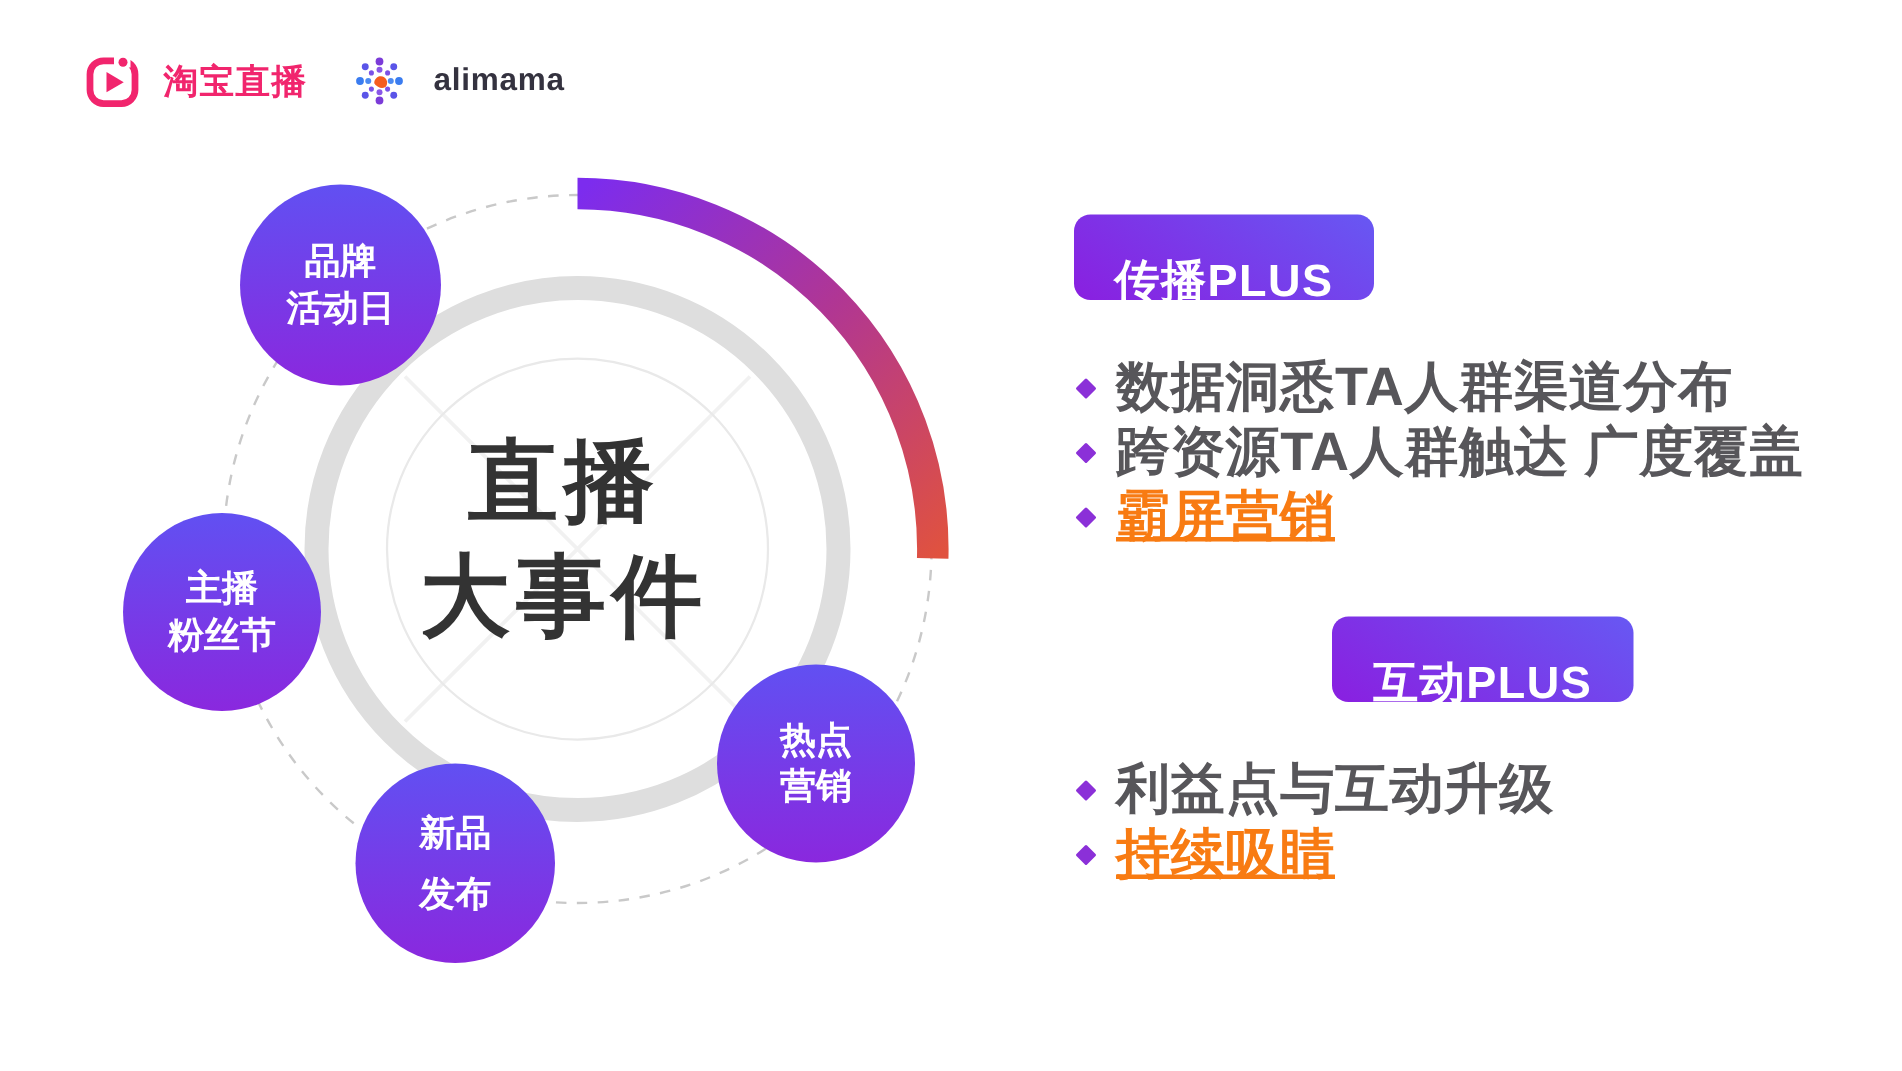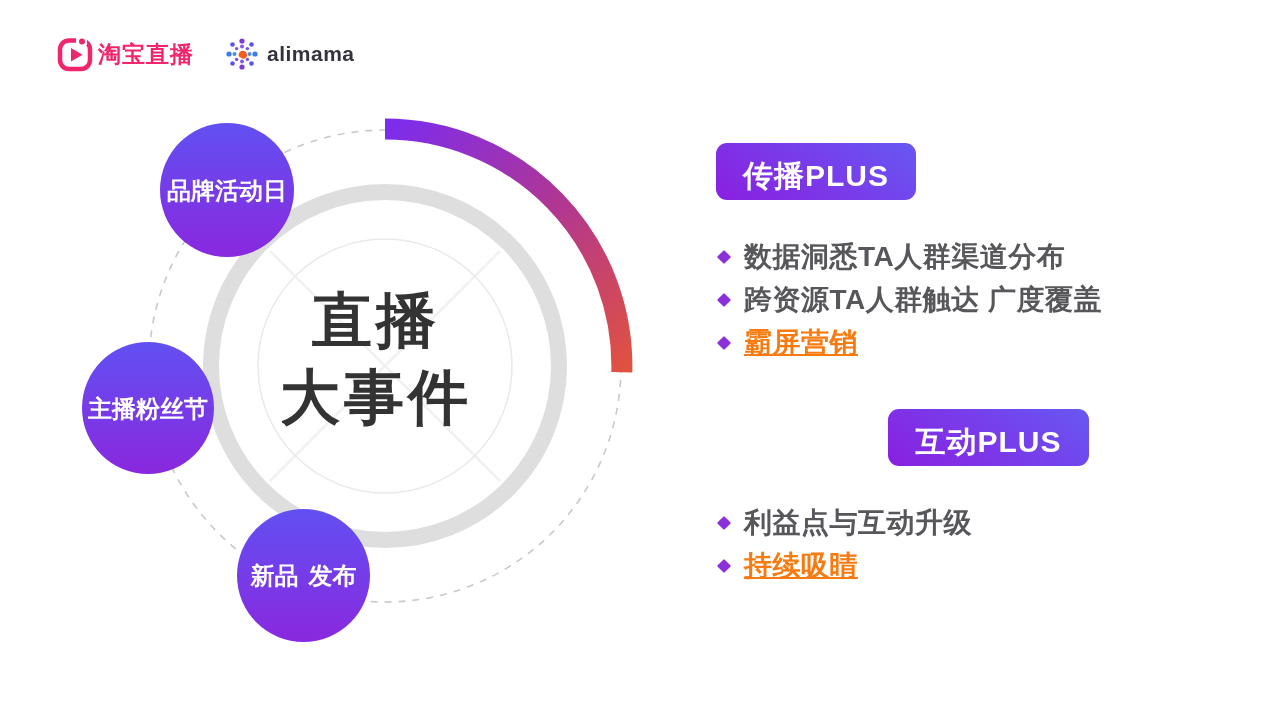--- a/index.html
+++ b/index.html
@@ -27,21 +27,21 @@
     position:relative;
     overflow:hidden;
   }
   .slide{position:absolute;inset:0;background:#fff;}
 
   
   .logos{
     position:absolute;left:57px;top:34px;
     display:flex;align-items:center;gap:28px;
   }
-  .logo{display:flex;align-items:center;gap:5px;text-align:center;}
+  .logo{display:flex;align-items:center;gap:16px;text-align:center;}
   .logo-taobao-label{
     color:var(--brand-pink);
     font-size:23px;font-weight:800;letter-spacing:1px;
   }
   .logo-alimama-label{
     color:var(--alimama-text);
     font-size:21px;font-weight:600;letter-spacing:.5px;
   }
 
   
@@ -50,43 +50,43 @@
 
   .center-title{
     position:absolute;left:176px;top:283px;width:400px;
     text-align:center;color:var(--title-dark);
     font-size:60px;font-weight:800;line-height:77px;letter-spacing:4px;font-family:Liberation Serif, serif;
   }
 
   .bubble{
     position:absolute;border-radius:50%;
     background:linear-gradient(180deg,var(--bubble-top) 0%,var(--bubble-bottom) 100%);
-    color:#fff;display:flex;flex-direction:row;
-    align-items:center;justify-content:center;
+    color:#fff;display:flex;flex-direction:column;
+    justify-content:center;
     font-size:24px;font-weight:700;line-height:31px;text-align:center;
   }
   .bubble-1{left:160px;top:123px;width:134px;height:134px;}
   .bubble-2{left:82px;top:342px;width:132px;height:132px;}
   .bubble-3{left:237px;top:509px;width:133px;height:133px;gap:10px;}
   .bubble-4{left:478px;top:443px;width:132px;height:132px;}
 
   
   .right-col{position:absolute;left:716px;top:143px;width:545px;}
   .plus-badge{
     display:inline-block;height:57px;line-height:57px;
-    padding:4px 27px;border-radius:11px;
+    padding:16px 27px;border-radius:11px;
     background:linear-gradient(35deg,var(--badge-from) 0%,var(--badge-to) 100%);
     color:#fff;font-size:30px;font-weight:700;letter-spacing:1px;
   }
   .bullets{list-style:none;margin-top:35px;}
   .bullets li{
     display:flex;align-items:center;
     height:43px;
     color:var(--bullet-text);
-    font-size:28px;font-weight:600;letter-spacing:.5px;
+    font-size:36px;font-weight:600;letter-spacing:.5px;
     white-space:nowrap;
   }
   .bullets li.em span.txt{color:var(--accent-orange);font-weight:700;text-decoration:underline;}
   .diamond{
     flex:0 0 auto;width:10px;height:10px;margin:0 15px 0 3px;
     background:var(--diamond-purple);
     transform:rotate(45deg);border-radius:1px;
   }
   .section-2{margin-top:45px;text-align:center;}
 </style>
@@ -164,20 +164,24 @@
       <span>活动日</span>
     </div>
     <div class="bubble bubble-2">
       <span>主播</span>
       <span>粉丝节</span>
     </div>
     <div class="bubble bubble-3">
       <span>新品</span>
       <span>发布</span>
     </div>
+    <div class="bubble bubble-4">
+      <span>热点</span>
+      <span>营销</span>
+    </div>
   </div>
 
   <div class="right-col">
 
     <section>
       <div class="plus-badge">传播PLUS</div>
       <ul class="bullets">
         <li>
           <span class="diamond"></span>
           <span class="txt">数据洞悉TA人群渠道分布</span>

